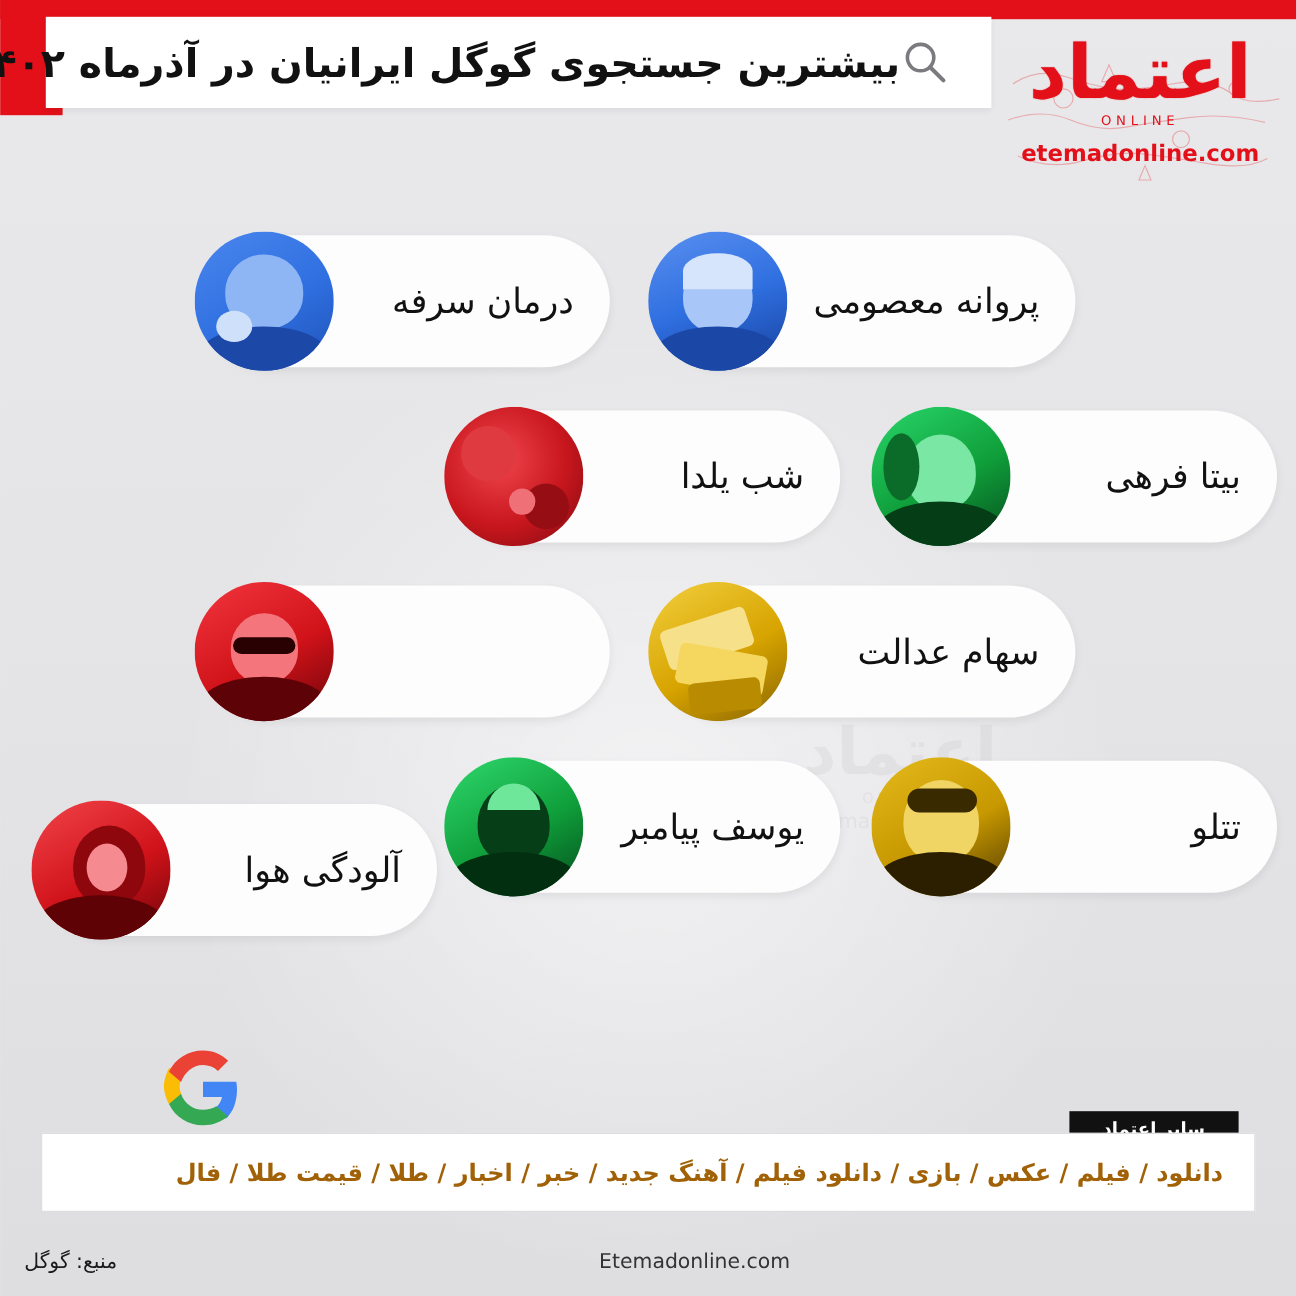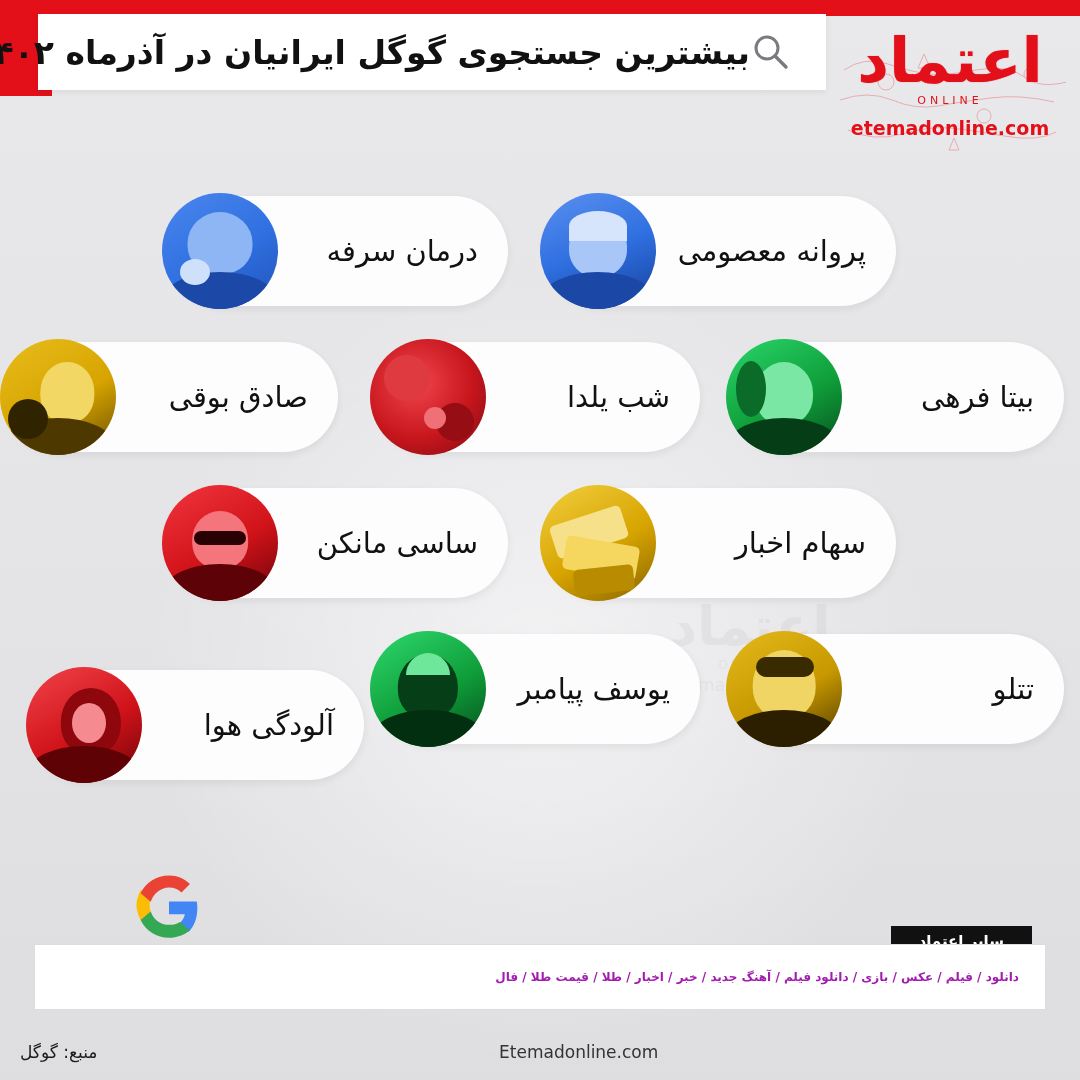--- a/index.html
+++ b/index.html
@@ -195,23 +195,23 @@
     top: 944px;
     height: 66px;
     background: #ffffff;
     border: 1px solid #dddde0;
     display: flex;
     align-items: center;
     justify-content: flex-start;
     padding-right: 26px;
   }
   .keywords-text {
-    font-size: 12px;
+    font-size: 20px;
     font-weight: 700;
-    color: #a21caf;
+    color: #a16207;
     white-space: nowrap;
   }
   .keywords-tag {
     position: absolute;
     top: 926px;
     right: 48px;
     background: #111;
     color: #fff;
     font-size: 15px;
     font-weight: 700;
@@ -328,29 +328,20 @@
           <div class="head" style="background:#a8c6f7; top:20%; width:50%; height:52%;"></div>
           <div class="shoulder" style="background:#1b47a6;"></div>
           <div class="blob" style="background:#d7e5fc; width:58px; height:30px; left:29px; top:18px; border-radius:50% 50% 0 0;"></div>
         </div>
         <span class="pill-label">پروانه معصومی</span>
       </div>
     </div>
 
     <div class="row">
 
-      <div class="pill" style="right:742px; width:330px;">
-        <div class="thumb">
-          <div class="base" style="background:linear-gradient(150deg,#e8bd1d 0%,#d7a400 55%,#6b4e00 100%);"></div>
-          <div class="head" style="background:#f3d765; top:20%; left:58%; width:46%; height:52%;"></div>
-          <div class="shoulder" style="background:#4d3800;"></div>
-          <div class="blob" style="background:#2f2300; width:40px; height:40px; left:8px; bottom:16px;"></div>
-        </div>
-        <span class="pill-label">صادق بوقی</span>
-      </div>
 
       <div class="pill" style="right:380px; width:322px;">
         <div class="thumb">
           <div class="base" style="background:radial-gradient(circle at 40% 38%,#f0454c 0%,#c8161d 55%,#7d0b11 100%);"></div>
           <div class="blob" style="background:#e03a41; width:46px; height:46px; left:14px; top:16px;"></div>
           <div class="blob" style="background:#960d14; width:38px; height:38px; right:12px; bottom:14px;"></div>
           <div class="blob" style="background:#f07078; width:22px; height:22px; left:54px; bottom:26px;"></div>
         </div>
         <span class="pill-label">شب یلدا</span>
       </div>
@@ -368,32 +359,31 @@
 
     <div class="row">
 
       <div class="pill" style="right:572px; width:338px;">
         <div class="thumb">
           <div class="base" style="background:linear-gradient(150deg,#f3363e 0%,#d01219 55%,#6a0409 100%);"></div>
           <div class="head" style="background:#f4757b; top:22%; width:48%; height:50%;"></div>
           <div class="shoulder" style="background:#5d0308;"></div>
           <div class="blob" style="background:#2a0103; width:52px; height:14px; left:32px; top:46px; border-radius:7px;"></div>
         </div>
-        <span class="pill-label">ساسی مانکن</span>
       </div>
 
       <div class="pill" style="right:184px; width:348px;">
         <div class="thumb">
           <div class="base" style="background:linear-gradient(150deg,#f2cf3f 0%,#d7a400 55%,#8a6500 100%);"></div>
           <div class="blob" style="background:#f7e08a; width:74px; height:34px; left:12px; top:30px; border-radius:5px; transform:rotate(-18deg);"></div>
           <div class="blob" style="background:#e9c košer; width:0; height:0;"></div>
           <div class="blob" style="background:#f5d65f; width:74px; height:34px; left:24px; top:56px; border-radius:5px; transform:rotate(10deg);"></div>
           <div class="blob" style="background:#b98b00; width:60px; height:26px; left:34px; bottom:8px; border-radius:5px; transform:rotate(-6deg);"></div>
         </div>
-        <span class="pill-label">سهام اخبار</span>
+        <span class="pill-label">سهام عدالت</span>
       </div>
     </div>
 
     <div class="row">
 
       <div class="pill" style="right:716px; width:330px;margin-top:36px;">
         <div class="thumb">
           <div class="base" style="background:linear-gradient(150deg,#f2444b 0%,#d01219 55%,#6b0409 100%);"></div>
           <div class="head" style="background:#8d070d; top:18%; left:56%; width:52%; height:58%;"></div>
           <div class="blob" style="background:#f58b90; width:34px; height:40px; left:46px; top:36px;"></div>

